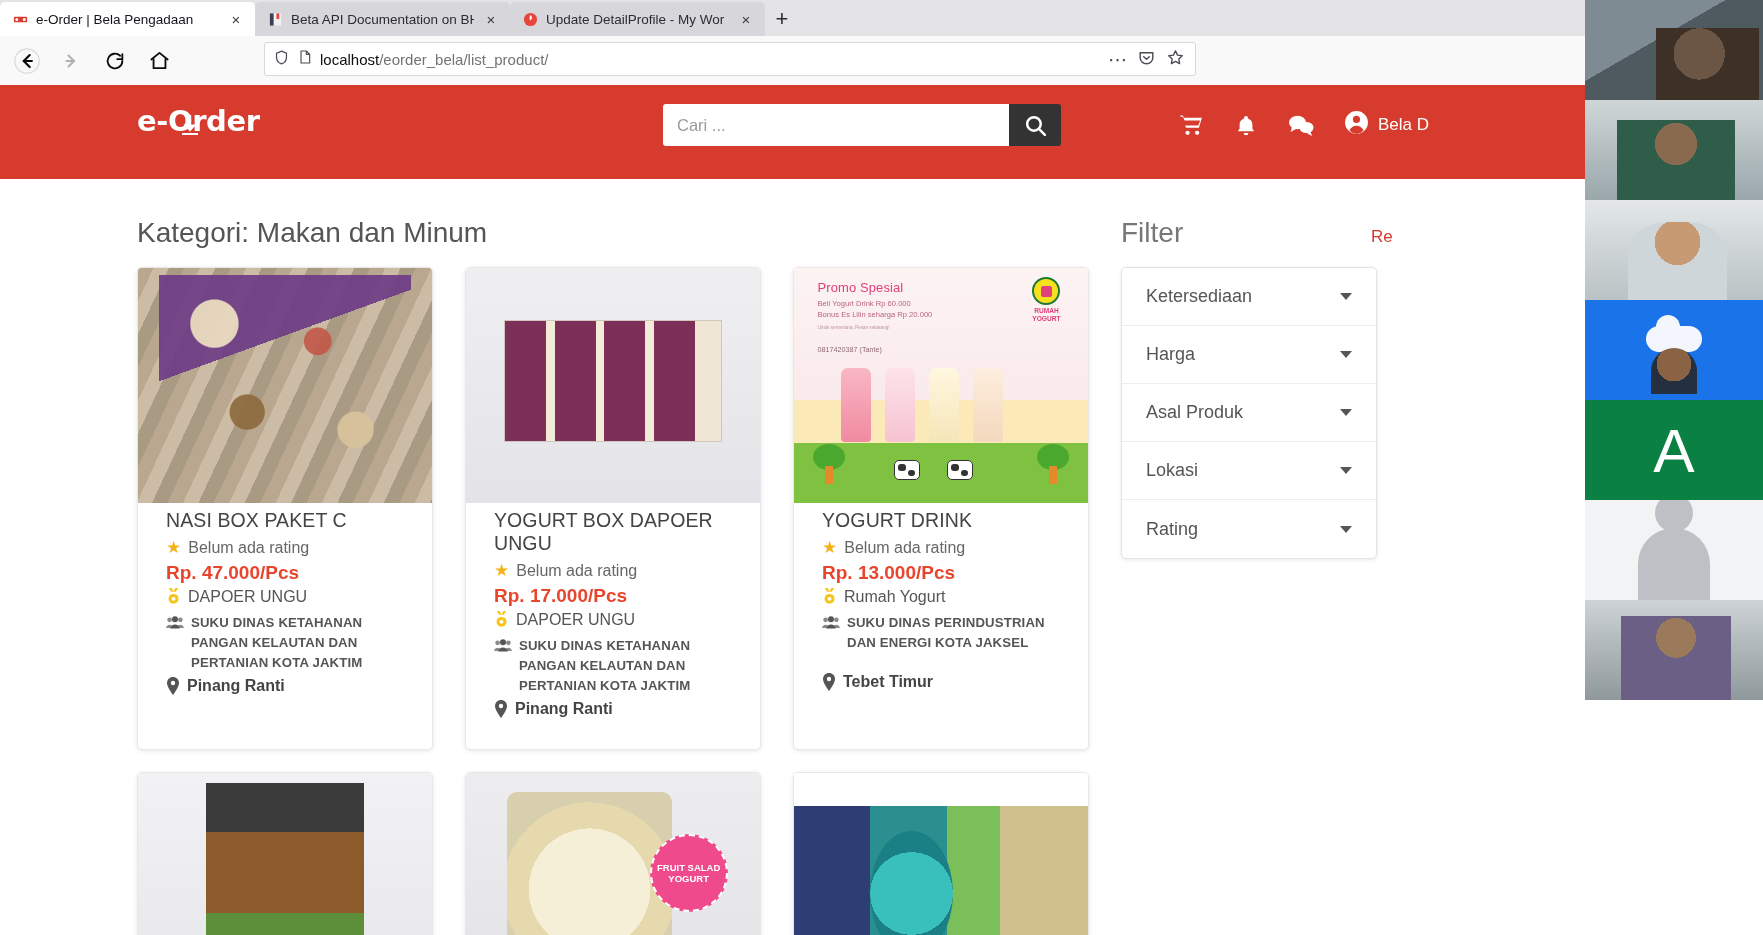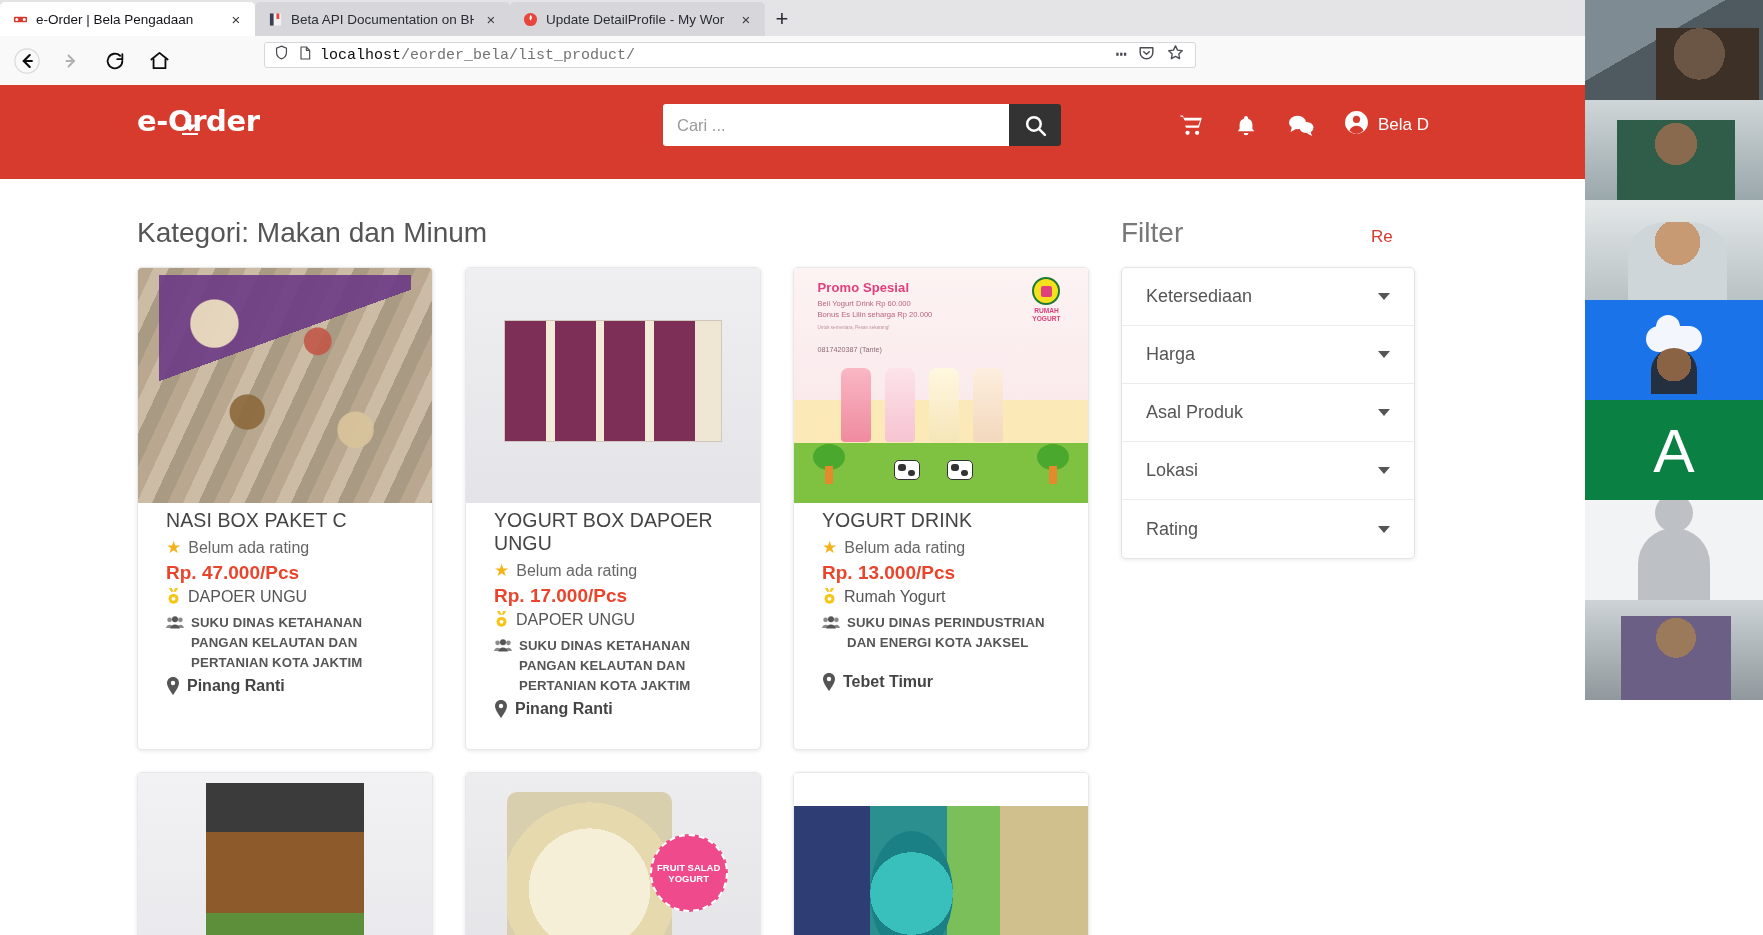--- a/index.html
+++ b/index.html
@@ -21,22 +21,22 @@
   .tab-title { flex:1 1 auto; overflow:hidden; white-space:nowrap; text-overflow:clip; font-size:13.5px; }
   .tab-close { width:18px; height:18px; flex:0 0 18px; display:flex; align-items:center; justify-content:center;
                font-size:15px; color:#3a3a42; line-height:1; }
   .newtab { width:34px; height:34px; display:flex; align-items:center; justify-content:center;
             font-size:22px; color:#2b2b35; font-weight:300; }
 
   .navbar { position:absolute; left:0; top:36px; width:1763px; height:49px; background:#f9f9fa; display:flex; align-items:center; }
   .navbtn { width:44px; height:44px; display:flex; align-items:center; justify-content:center; color:#0c0c0d; }
   .navbtn.back { margin-left:5px; }
   .navbtn.disabled { color:#b1b1b3; }
-  .urlbar { position:absolute; left:264px; top:42px; width:932px; height:26px; background:#fff;
-            border:1px solid #d7d7db; border-radius:3px; display:flex; align-items:center; padding:12px 8px; gap:7px;font-family:Liberation Mono, monospace; }
+  .urlbar { position:absolute; left:264px; top:42px; width:932px; height:34px; background:#fff;
+            border:1px solid #d7d7db; border-radius:3px; display:flex; align-items:center; padding:12px 8px; gap:7px; }
   .url-text { font-size:15px; color:#737373; white-space:nowrap; }
   .url-text b { color:#0c0c0d; font-weight:400; }
   .url-right { margin-left:auto; display:flex; align-items:center; gap:10px; padding-right:2px; }
   .right-icons { position:absolute; right:8px; top:42px; display:flex; align-items:center; gap:6px; }
   .ricon { width:36px; height:34px; display:flex; align-items:center; justify-content:center; color:#0c0c0d; }
 
   
   .site-header { position:absolute; left:0; top:85px; width:1763px; height:94px; background:#d63b2d; }
   .logo { position:absolute; left:137px; top:105px; color:#fff; font-size:29px; font-weight:700;
           letter-spacing:-0.4px; font-family:"DejaVu Sans", sans-serif; }
@@ -92,21 +92,21 @@
   .snack { background:linear-gradient(#efeff1,#e4e4e8); }
   .snack-inner { position:absolute; left:13%; top:22%; width:74%; height:52%;
     background:
       linear-gradient(90deg,#7e2f58 0 19%, #f3ead8 19% 23%, #7e2f58 23% 42%, #f3ead8 42% 46%,
                       #7e2f58 46% 65%, #f3ead8 65% 69%, #7e2f58 69% 88%, #efe6d4 88% 100%);
     border:1px solid #cfc7bb; }
   .snack-top { position:absolute; left:13%; top:22%; width:74%; height:15%;
     background:linear-gradient(#e9dcc2,#d9c7a6); opacity:.85; }
   .yog { background:linear-gradient(#fdf3f3,#f7e3e6); }
   .promo-txt { position:absolute; left:8%; top:5%; width:88%; color:#e0407c; }
-  .promo-h { font-size:13px; font-weight:700; letter-spacing:.1px; }
+  .promo-h { font-size:13px; font-weight:400; letter-spacing:.1px; }
   .promo-s { font-size:7.6px; color:#b9647e; margin-top:3px; line-height:1.45; }
   .promo-tiny { font-size:4.6px; color:#c095a2; margin-top:5px; line-height:1.4; }
   .promo-phone { font-size:7.2px; color:#8e6b78; margin-top:14px; }
   .yog-logo { position:absolute; right:7%; top:4%; width:42px; text-align:center; }
   .yog-badge { width:28px; height:28px; border-radius:50%; background:#f7e01e; border:2px solid #1f7a34;
                margin:0 auto; display:flex; align-items:center; justify-content:center; }
   .yog-badge i { width:11px; height:11px; background:#e0407c; display:block; border-radius:2px; }
   .yog-name { font-size:6.6px; font-weight:700; color:#e0407c; line-height:1.15; margin-top:2px; }
   .yog-scene { position:absolute; left:0; bottom:0; width:100%; height:44%;
     background:linear-gradient(#fbe9b8 0 42%, #7fc242 42% 100%); }
@@ -128,21 +128,21 @@
   .fruit-badge { position:absolute; right:11%; top:26%; width:78px; height:78px; border-radius:50%;
     background:#ef4a8b; border:2px dashed #fff; color:#fff; font-size:9.5px; font-weight:700;
     display:flex; flex-direction:column; align-items:center; justify-content:center; text-align:center; line-height:1.2; }
   .img-r2c { background:#fff; }
   .img-r2c-i { position:absolute; left:0; top:14%; width:100%; height:86%;
     background:linear-gradient(90deg,#2e3d73 0 26%, #2b8f8f 26% 52%, #7bbf5a 52% 70%, #cfc08e 70% 100%); }
   .img-r2c-i:after { content:''; position:absolute; left:26%; top:12%; width:28%; height:62%;
     background:radial-gradient(circle,#39c0bd 0 55%, #1b7f86 55% 100%); border-radius:50%; }
 
   
-  .filter-panel { position:absolute; left:1121px; top:88px; width:294px; background:#fff;
+  .filter-panel { position:absolute; left:1121px; top:88px; width:256px; background:#fff;
                   border:1px solid #e4e4e4; border-radius:5px; box-shadow:0 1px 4px rgba(0,0,0,.09); }
   .f-head { height:58px; display:flex; align-items:center; justify-content:space-between;
             padding:0 24px; font-size:18px; color:#555; border-bottom:1px solid #ededed; }
   .f-head.last { border-bottom:none; }
   .caret { width:0; height:0; border-left:6px solid transparent; border-right:6px solid transparent;
            border-top:7px solid #555; }
   .f-body { padding:14px 0 16px 0; border-bottom:1px solid #ededed; }
   .cbrow { display:flex; align-items:center; gap:13px; padding:5px 24px; }
   .cbox { width:18px; height:18px; border:1.6px solid #9d9d9d; border-radius:3px; background:#fff; flex:0 0 18px; }
   .cblab { font-size:17px; color:#555; }

